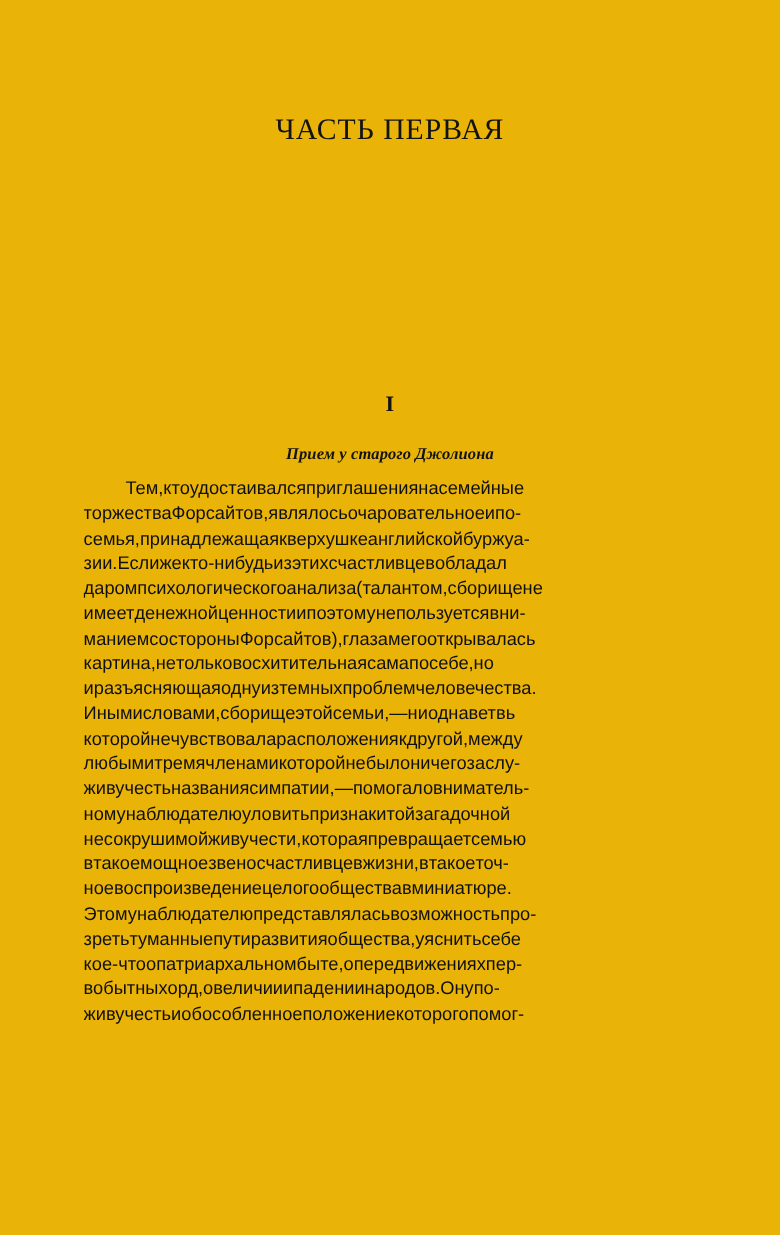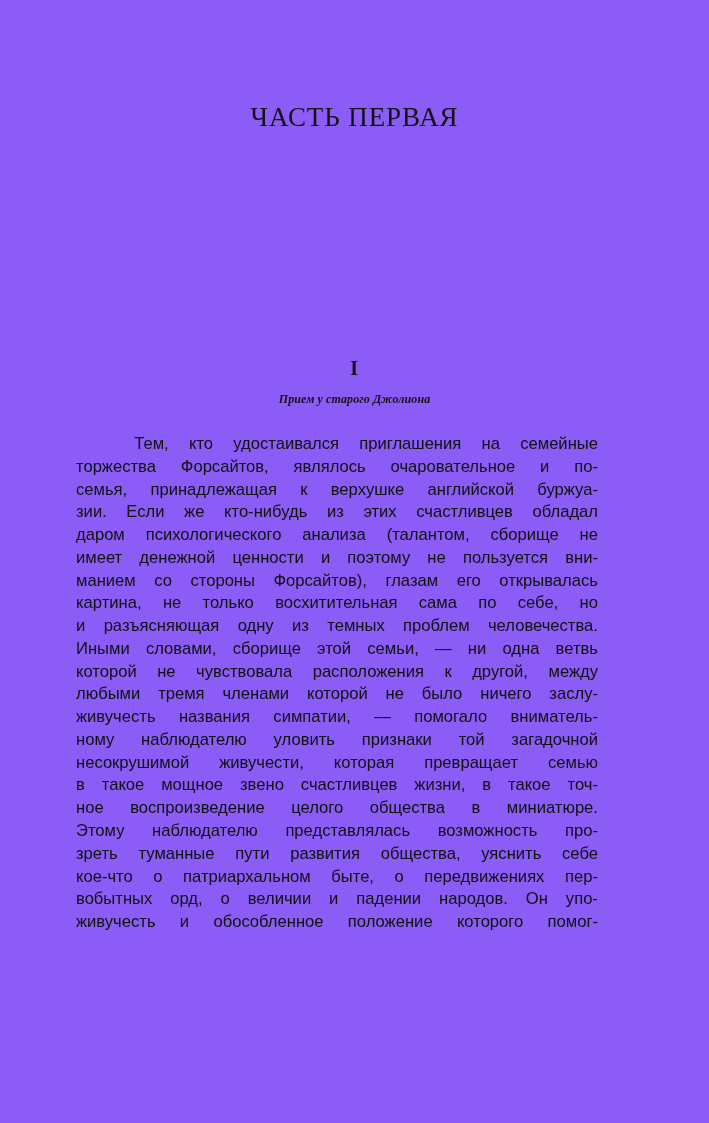--- a/index.html
+++ b/index.html
@@ -5,21 +5,21 @@
   html, body {
     margin: 0;
     padding: 0;
     background: #ffffff;
   }
 
   .page {
     position: relative;
     width: 709px;
     height: 1123px;
-    background: #8b5cf6;
+    background: #eab308;
     overflow: hidden;
     margin: 0 auto;
     text-decoration: underline;
   }
 
   
   .part-title {
     position: absolute;
     left: 0;
     top: 103px;
@@ -47,26 +47,26 @@
     font-family: "Liberation Serif", "DejaVu Serif", serif;
     font-size: 20px;
     font-weight: 700;
     color: #131313;
     line-height: 1.15;
     letter-spacing: 0.5px;
   }
 
   .chapter-subtitle {
     font-family: "Liberation Serif", "DejaVu Serif", serif;
-    font-size: 12px;
+    font-size: 15px;
     font-weight: 700;
     font-style: italic;
     color: #131313;
     line-height: 1.2;
-    margin-top: 12px;
+    margin-top: 24px;
     letter-spacing: 0.1px;
   }
 
   
   .body-block {
     position: absolute;
     left: 76px;
     top: 433px;
     width: 522px;
   }
@@ -78,21 +78,20 @@
     height: 22.78px;
     line-height: 22.78px;
     white-space: nowrap;
     display: flex;
     width: 522px;
     overflow: hidden;
   }
 
   
   .body-line.justify {
-    justify-content: space-between;
   }
 
   .body-line .w {
     white-space: pre;
   }
 
   
   .indent {
     display: inline-block;
     width: 38px;

